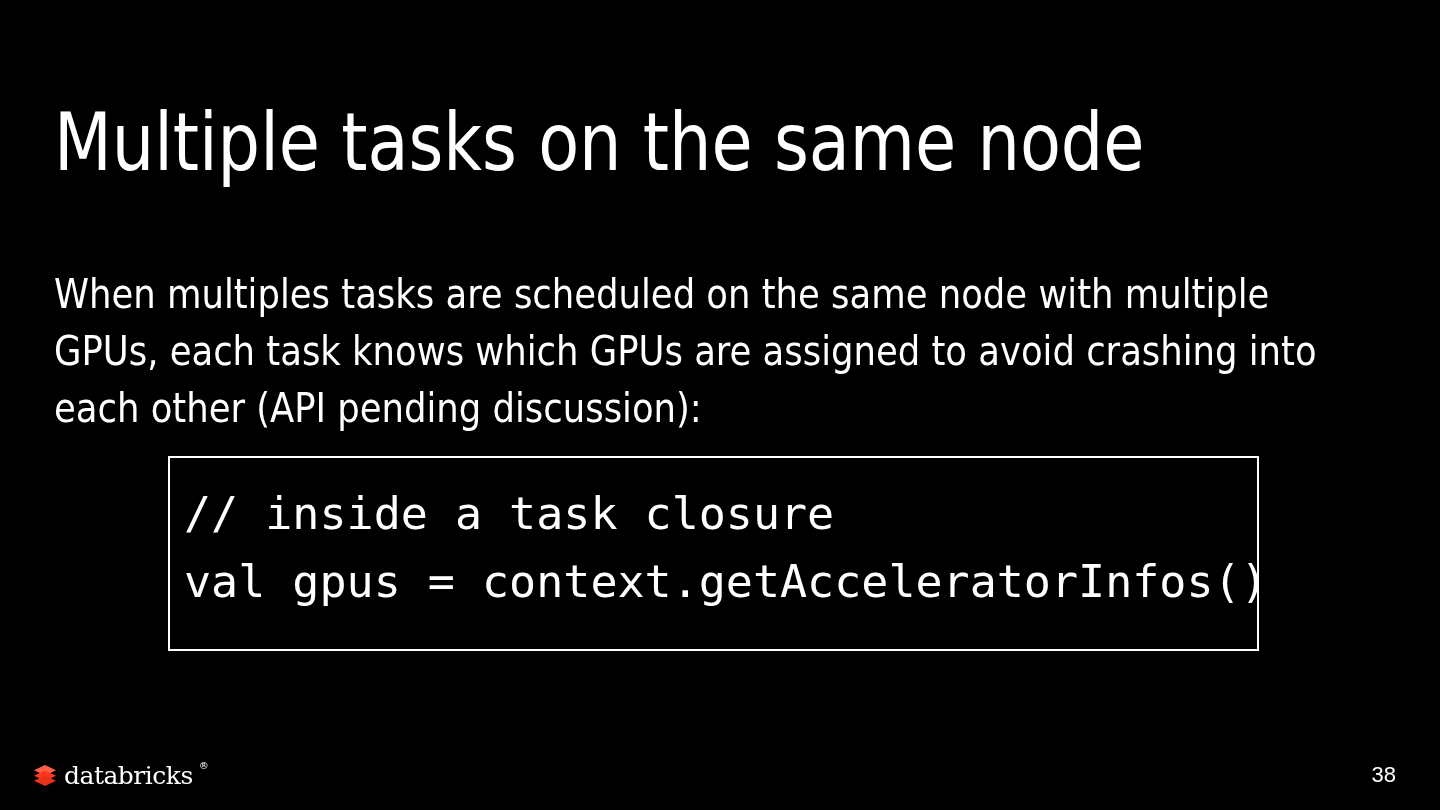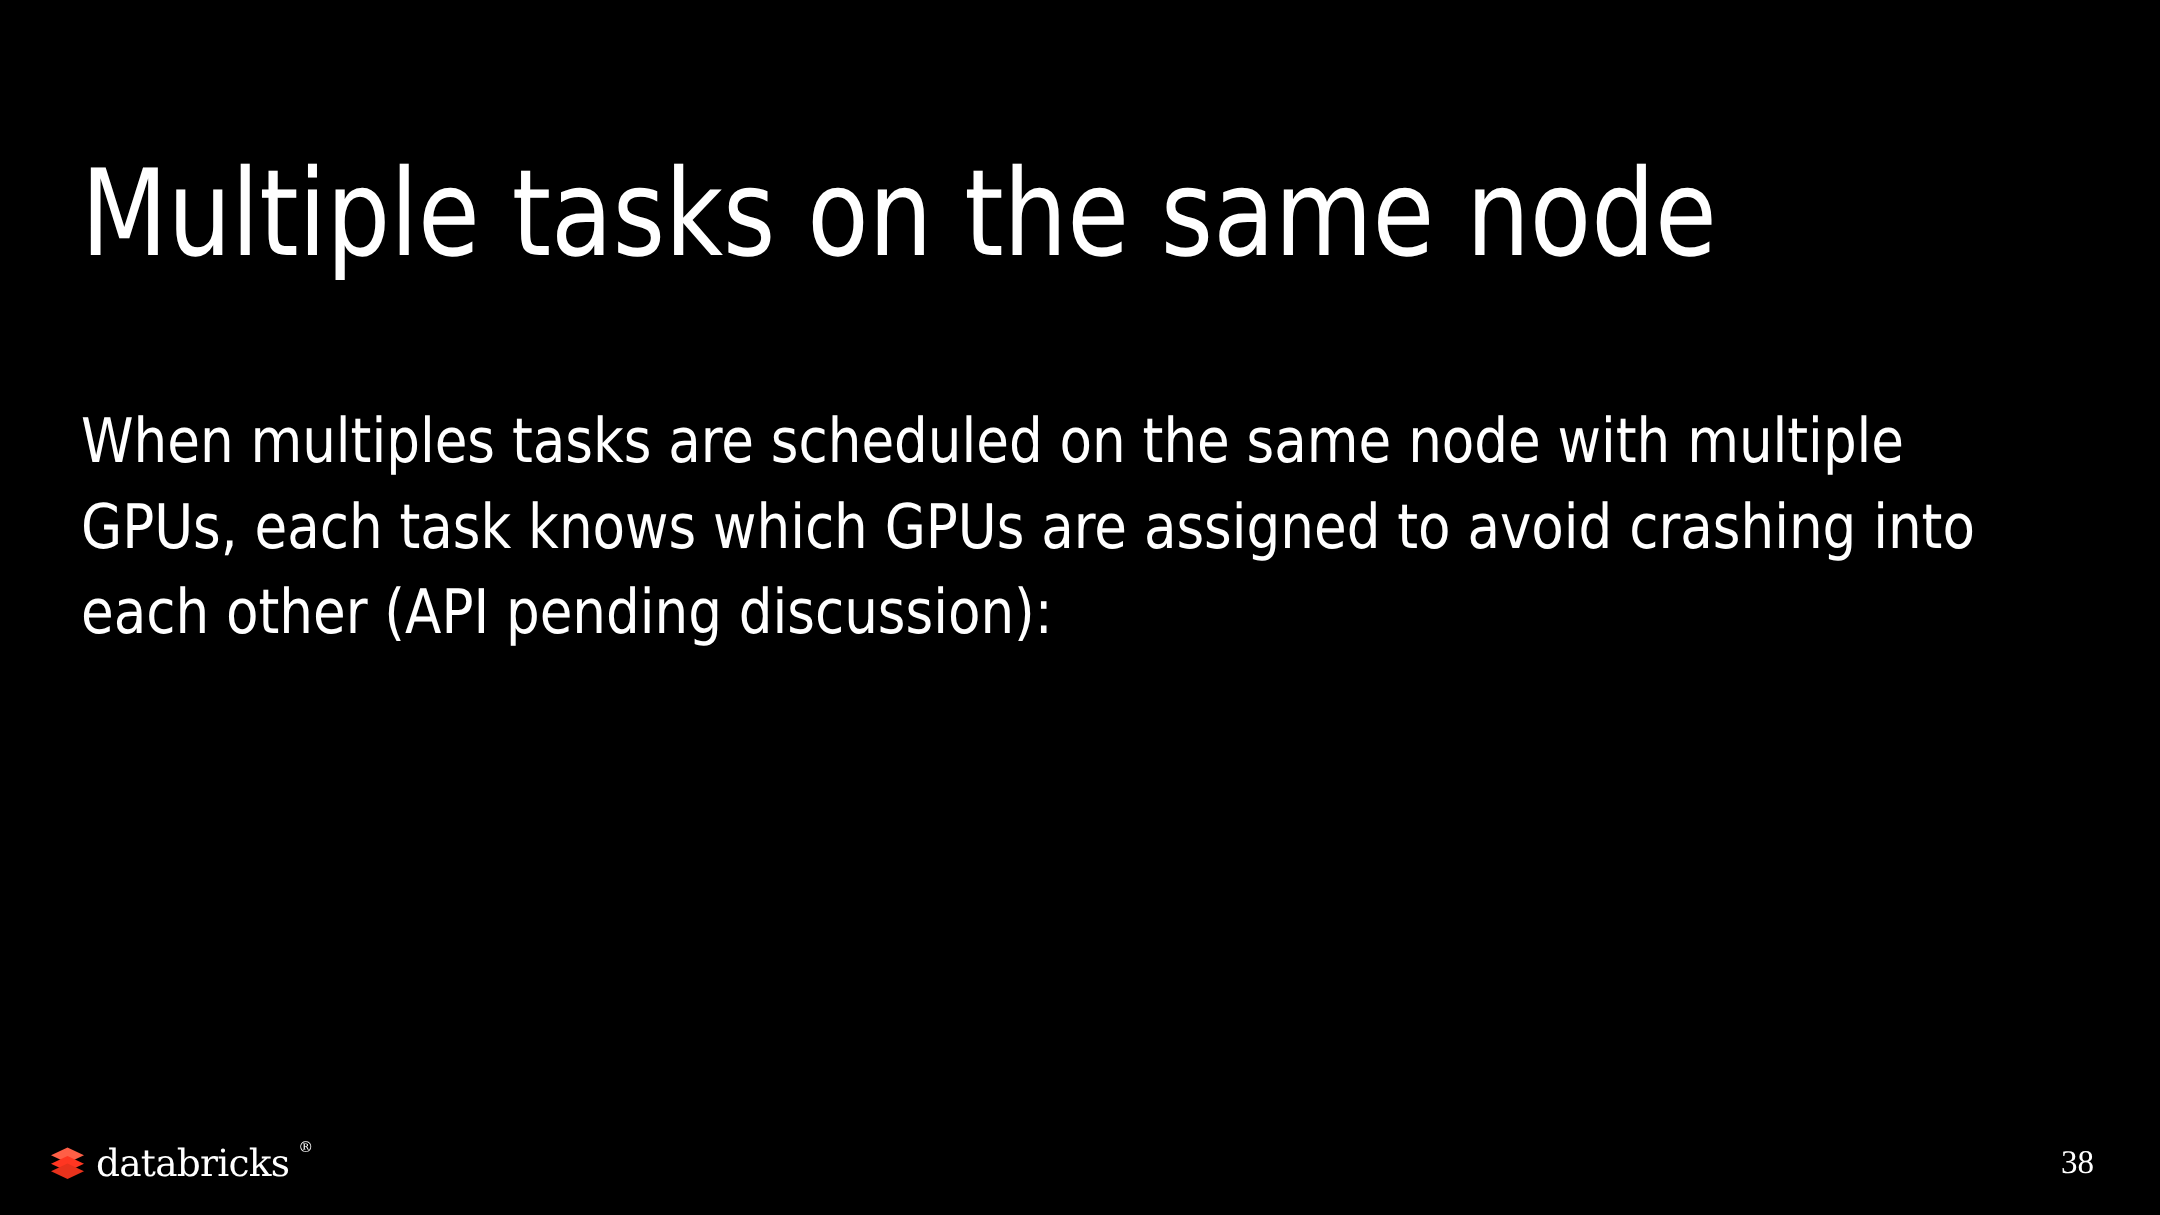--- a/index.html
+++ b/index.html
@@ -116,37 +116,43 @@
     color: #ffffff;
     position: relative;
     top: -10px;
     left: 0px;
   }
 
   .page-number {
     position: absolute;
     right: 44px;
     top: 763px;
-    font-family: Liberation Serif, serif;
+    font-family: Liberation Sans, sans-serif;
     font-size: 22px;
     font-weight: 400;
     color: #ffffff;
     text-align: right;
     line-height: 24px;
   }
 </style>
 </head>
 <body>
 
 <div class="slide">
 
   <h1 class="slide-title">Multiple tasks on the same node</h1>
 
   <p class="body-text">When multiples tasks are scheduled on the same node with multiple GPUs, each task knows which GPUs are assigned to avoid crashing into each other (API pending discussion):</p>
 
+  <div class="code-block">
+    <div class="code-inner">
+      <div class="code-line">// inside a task closure</div>
+      <div class="code-line">val gpus = context.getAcceleratorInfos()</div>
+    </div>
+  </div>
 
   <div class="footer-logo">
     <span class="logo-mark">
       <svg viewBox="0 0 26 26" width="26" height="26" xmlns="http://www.w3.org/2000/svg" aria-hidden="true">
         <polygon points="13,3 24,8.2 13,13.4 2,8.2" fill="#ff5f46"></polygon>
         <polygon points="13,8.6 24,13.8 13,19 2,13.8" fill="#ff3621"></polygon>
         <polygon points="13,13.6 24,18.8 13,24 2,18.8" fill="#e8321c"></polygon>
       </svg>
     </span>
     <span class="logo-wordmark">databricks</span>

